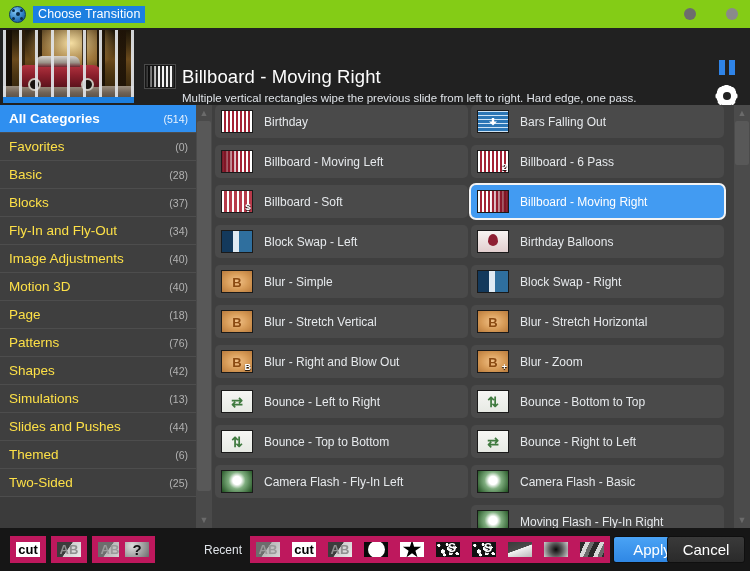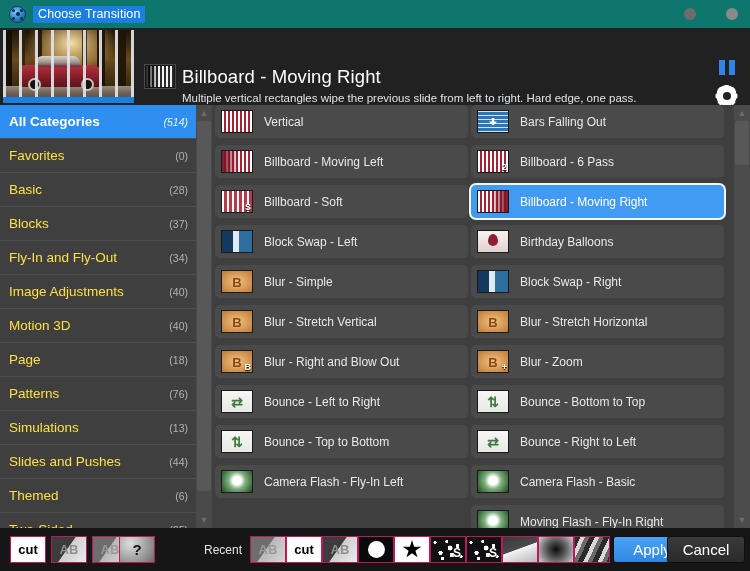--- a/index.html
+++ b/index.html
@@ -8,21 +8,21 @@
     background: #1b1b1b;
     font-family: "Liberation Sans", sans-serif;
     overflow: hidden;
     -webkit-font-smoothing: antialiased;
   }
   #app { position: relative; width: 750px; height: 571px; background: #202020; }
 
   
   .titlebar {
     position: absolute; left: 0; top: 0; width: 750px; height: 28px;
-    background: #0f766e; display: flex; align-items: center; padding-left: 9px;
+    background: #84cc16; display: flex; align-items: center; padding-left: 9px;
   }
   .reel-icon { width: 17px; height: 17px; position: relative; flex: 0 0 auto; }
   .reel-icon .outer {
     position: absolute; inset: 0; border-radius: 50%;
     background: radial-gradient(circle at 35% 30%, #7fc3f2 0%, #2f7fc4 55%, #14466f 100%);
     border: 1px solid #0d3a5e;
   }
   .reel-icon .h { position: absolute; background: #0b2f4d; border-radius: 50%; }
   .reel-icon .h1 { width: 4px; height: 4px; left: 6.5px; top: 6.5px; background:#0a2c48; }
   .reel-icon .h2 { width: 3px; height: 3px; left: 3px; top: 3px; }
@@ -120,28 +120,28 @@
   .gear-icon .t:nth-child(5){ transform: rotate(135deg); }
   .gear-icon .hole { position:absolute; left:50%; top:50%; width:8px; height:8px; margin:-4px 0 0 -4px; border-radius:50%; background:#212121; z-index:3;}
   .hand-icon { width: 17px; height: 19px; position: relative; }
 
   
   .body { position:absolute; left:0; top:105px; width:750px; height:423px; background:#3f3f3f; }
 
   
   .sidebar { position:absolute; left:0; top:0; width:196px; height:423px; background:#3b3b3b; overflow:hidden; }
   .cat {
-    position: relative; height: 34px; display:flex; align-items:center;
+    position: relative; height: 28px; display:flex; align-items:center;
     background:#3f3f3f; border-bottom: 1px solid #4d4d4d; padding: 0 0 0 9px;
   }
   .cat .name { font-size: 13.5px; color:#fde047; }
   .cat .cnt { position:absolute; right: 8px; font-size: 10.5px; color:#b3b3b3; }
   .cat.sel { background:#2f8ff0; }
   .cat.sel .name { color:#ffffff; font-weight:bold; }
-  .cat.sel .cnt { color:#e8f2fd;font-style:italic; }
+  .cat.sel .cnt { color:#e8f2fd; }
   .cat.bold .name { font-weight: normal; }
 
   .sb { position:absolute; width:16px; top:0; bottom:0; background:#4a4a4a; }
   .sb.left { left:196px; }
   .sb.right { right:0; background:#4b4b4b; }
   .sb .arrow { position:absolute; left:0; width:16px; height:16px; display:flex; align-items:center; justify-content:center; color:#6b6b6b; font-size:9px; }
   .sb .arrow.up { top:0; } .sb .arrow.down { bottom:0; }
   .sb .thumb { position:absolute; left:1px; width:14px; background:#585858; border-radius:2px; }
 
   
@@ -176,21 +176,21 @@
   .t-balloon { position:absolute; inset:0; background: linear-gradient(180deg,#f7f3f1 0%, #e2cfcf 100%); }
   .t-balloon .bl { position:absolute; left:50%; top:3px; margin-left:-5px; width:10px; height:12px; background:#8e1f32; border-radius:50% 50% 50% 50%/60% 60% 40% 40%; }
   .t-bounce { position:absolute; inset:0; background: linear-gradient(180deg,#f6f6f4 0%, #e7eae4 100%); }
   .t-bounce .g { position:absolute; left:50%; top:50%; transform:translate(-50%,-50%); color:#3f7a3f; font-size:14px; font-weight:bold; }
   .t-flash { position:absolute; inset:0; background: radial-gradient(circle at 50% 45%, #ffffff 0 22%, #7fae7f 45%, #1d4d1d 100%); }
   .badge { position:absolute; right:1px; bottom:0px; font-size:9px; font-weight:bold; color:#fff; text-shadow:0 1px 1px #000; }
 
   
   .footer { position:absolute; left:0; top:528px; width:750px; height:43px; background:#161616; }
   .fbtn {
-    position:absolute; top:8px; width:36px; height:27px; border:1px solid #be185d;
+    position:absolute; top:8px; width:36px; height:27px; border:6px solid #be185d;
     overflow:hidden;
   }
   .fb-cut { background:#ffffff; }
   .fb-cut span { position:absolute; inset:0; display:flex; align-items:center; justify-content:center; font-size:13px; font-weight:bold; color:#000; }
   .fb-ab { background: linear-gradient(125deg,#3c3c3c 0%, #3c3c3c 45%, #cfcfcf 47%, #eaeaea 100%); }
   .fb-ab span { position:absolute; inset:0; display:flex; align-items:center; justify-content:center; font-size:13px; font-weight:bold; color:#8f8f8f; letter-spacing:0; }
   .fb-ab2 { background: linear-gradient(125deg,#6d6d6d 0%, #6d6d6d 45%, #b9b9b9 47%, #d6d6d6 100%); }
   .fb-ab2 span { position:absolute; inset:0; display:flex; align-items:center; justify-content:center; font-size:13px; font-weight:bold; color:#9a9a9a; }
   .fb-q { background: radial-gradient(circle at 30% 25%, #dedede 0%, #8f8f8f 70%, #6a6a6a 100%); }
   .fb-q span { position:absolute; inset:0; display:flex; align-items:center; justify-content:center; font-size:15px; font-weight:bold; color:#111; }
@@ -320,20 +320,24 @@
         </div>
         <div class="cat">
           <span class="name">Page</span>
           <span class="cnt">(18)</span>
         </div>
         <div class="cat bold">
           <span class="name">Patterns</span>
           <span class="cnt">(76)</span>
         </div>
         <div class="cat">
+          <span class="name">Shapes</span>
+          <span class="cnt">(42)</span>
+        </div>
+        <div class="cat">
           <span class="name">Simulations</span>
           <span class="cnt">(13)</span>
         </div>
         <div class="cat">
           <span class="name">Slides and Pushes</span>
           <span class="cnt">(44)</span>
         </div>
         <div class="cat">
           <span class="name">Themed</span>
           <span class="cnt">(6)</span>
@@ -349,21 +353,21 @@
       <div class="thumb" style="top:16px; height:370px;"></div>
       <div class="arrow down">▼</div>
     </div>
 
     <div class="list">
       <div class="col c1">
           <div class="row">
             <div class="thumb">
               <div class="t-billboard"></div>
             </div>
-            <span class="lbl">Vertical</span>
+            <span class="lbl">Birthday</span>
           </div>
           <div class="row">
             <div class="thumb">
               <div class="t-billboard fade"></div>
             </div>
             <span class="lbl">Billboard - Moving Left</span>
           </div>
           <div class="row">
             <div class="thumb">
               <div class="t-billboard soft"></div>

